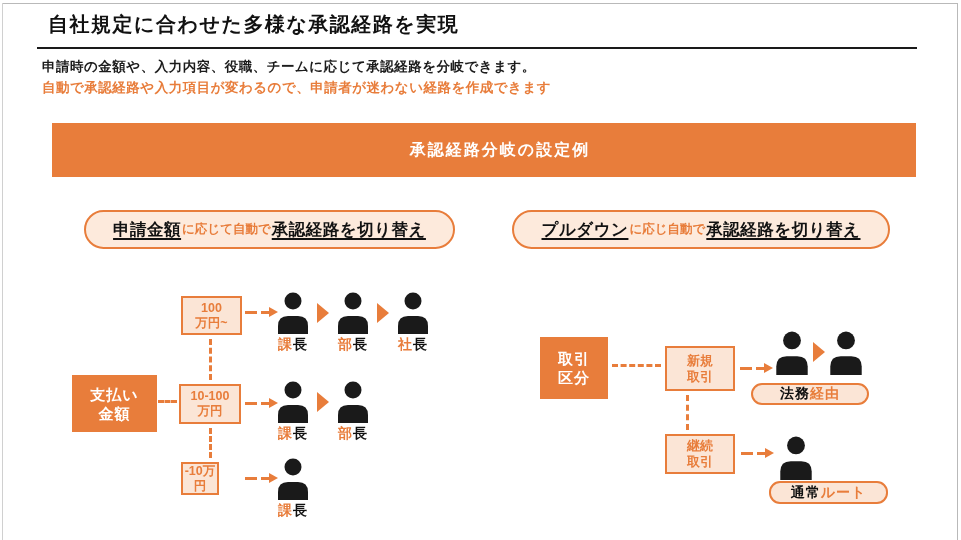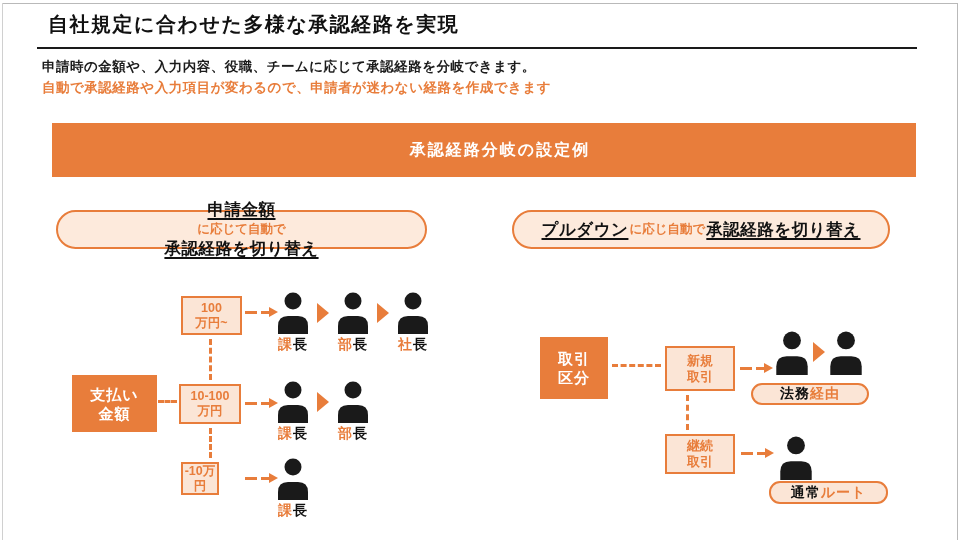--- a/index.html
+++ b/index.html
@@ -25,21 +25,21 @@
 
   .banner{position:absolute;left:52px;top:123px;width:864px;height:54px;background:var(--orange);
     color:#fff;font-size:16px;font-weight:bold;letter-spacing:2px;
     display:flex;align-items:center;justify-content:center;padding-left:32px;}
 
   .pill{position:absolute;top:210px;height:39px;border:2.5px solid var(--orange);border-radius:21px;
     background:var(--pill-bg);display:flex;align-items:center;justify-content:center;white-space:nowrap;}
   .pill .big{font-size:16.5px;font-weight:bold;color:#111;letter-spacing:0.5px;
     text-decoration:underline;text-decoration-thickness:1.5px;text-underline-offset:3px;}
   .pill .small{font-size:12.5px;font-weight:bold;color:var(--orange);margin:0 1px;}
-  .pill-left{left:56px;width:371px;flex-direction:column;}
+  .pill-left{left:84px;width:371px;}
   .pill-right{left:512px;width:378px;}
 
   .solid-box{position:absolute;background:var(--orange);color:#fff;font-weight:bold;font-size:15px;line-height:19px;
     display:flex;align-items:center;justify-content:center;text-align:center;letter-spacing:1px;}
   .box-payment{left:72px;top:375px;width:85px;height:57px;}
   .box-deal{left:540px;top:337px;width:68px;height:62px;}
 
   .cond-box{position:absolute;background:var(--peach);border:2.5px solid var(--orange);color:var(--orange);
     font-weight:bold;font-size:12.5px;line-height:15px;display:flex;align-items:center;justify-content:center;text-align:center;}
   .cond-100{left:181px;top:296px;width:61px;height:39px;}

